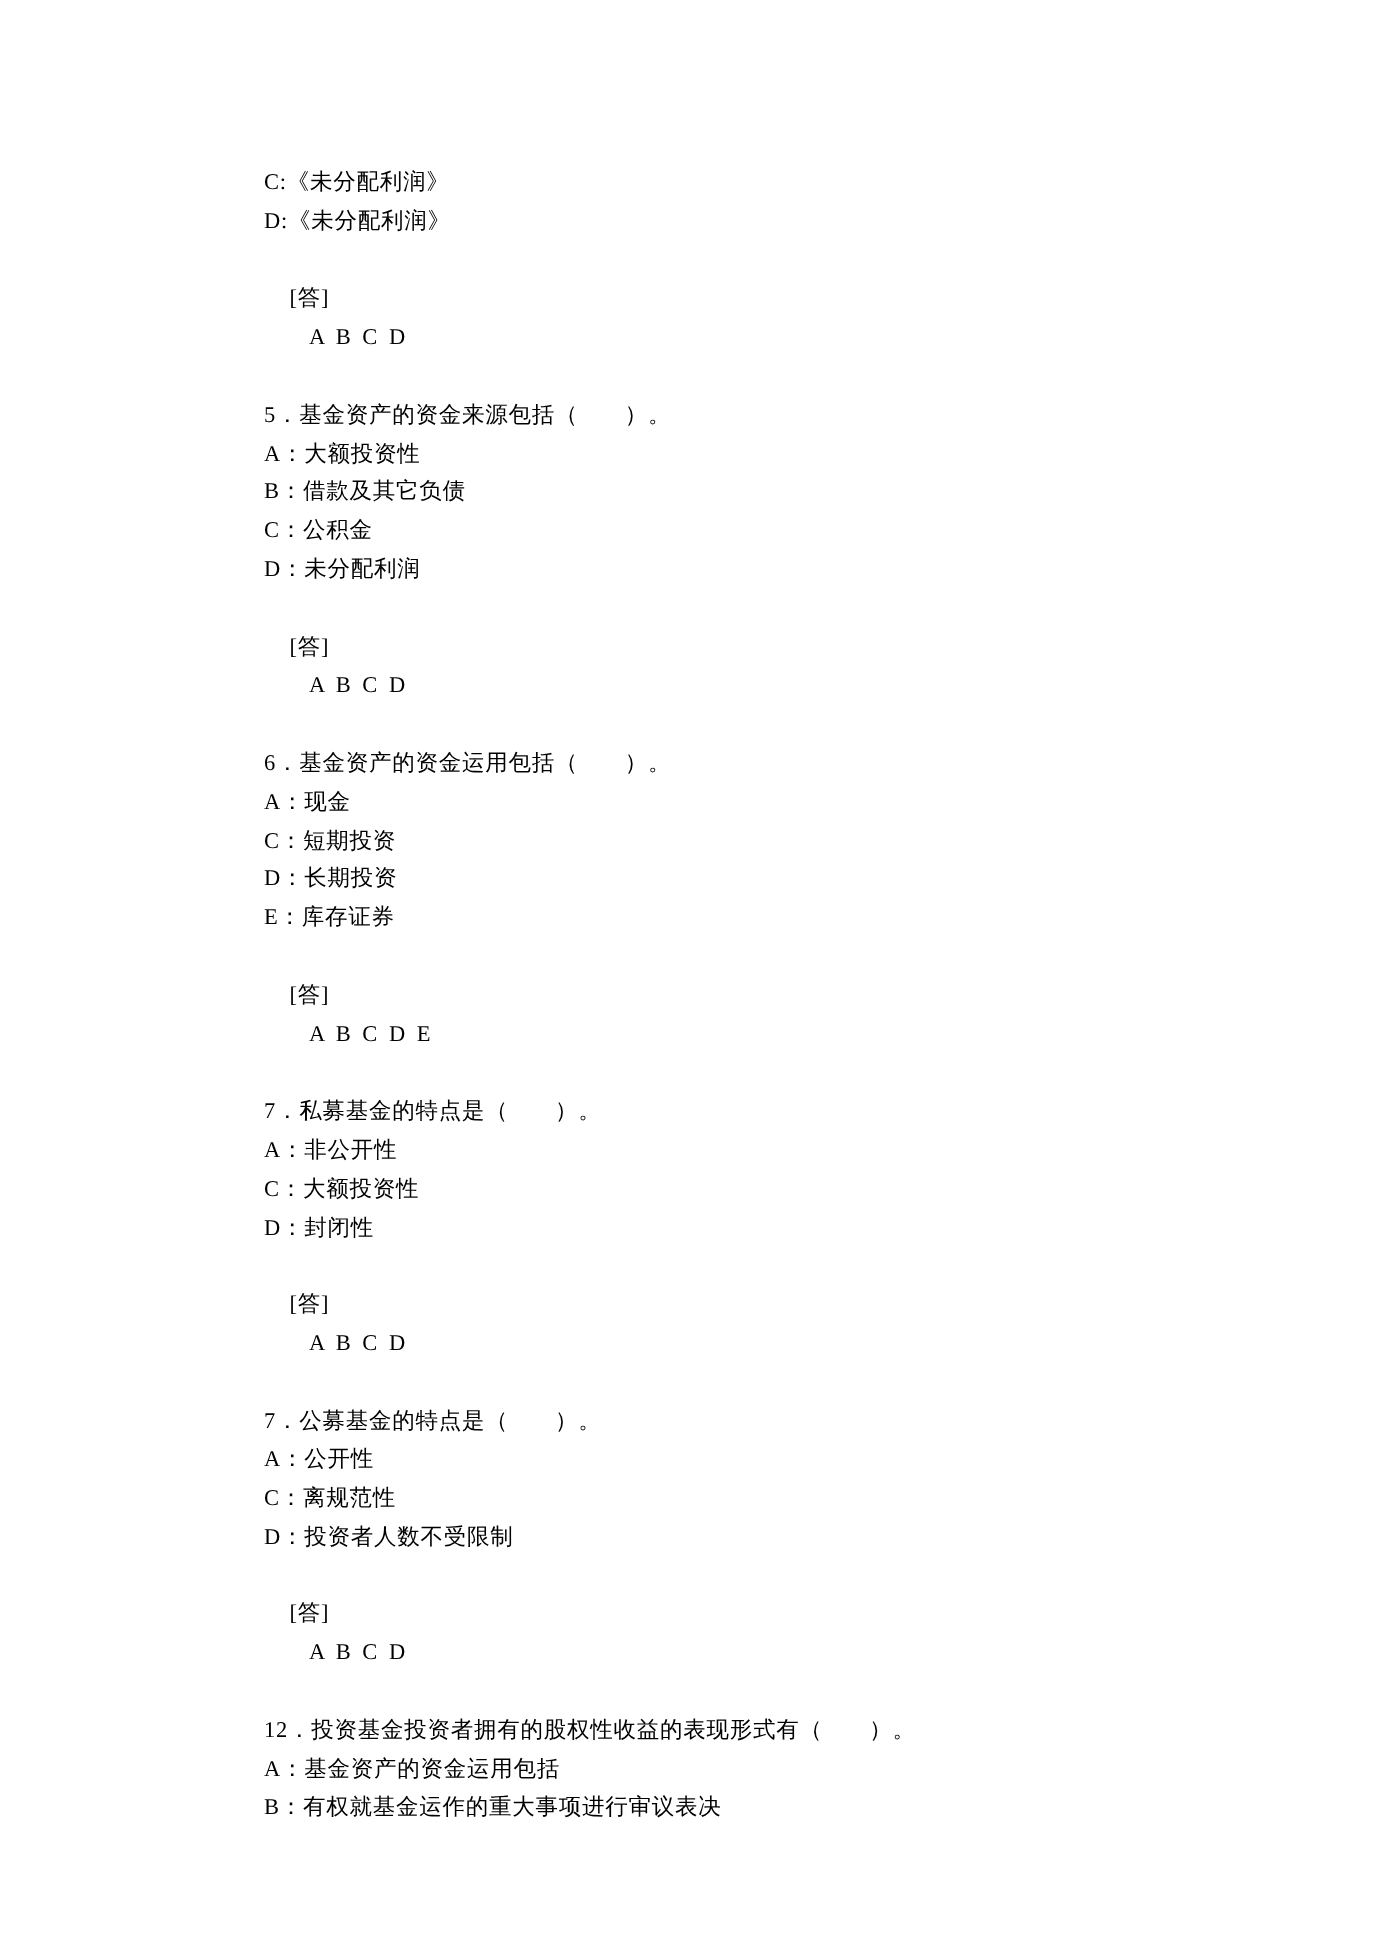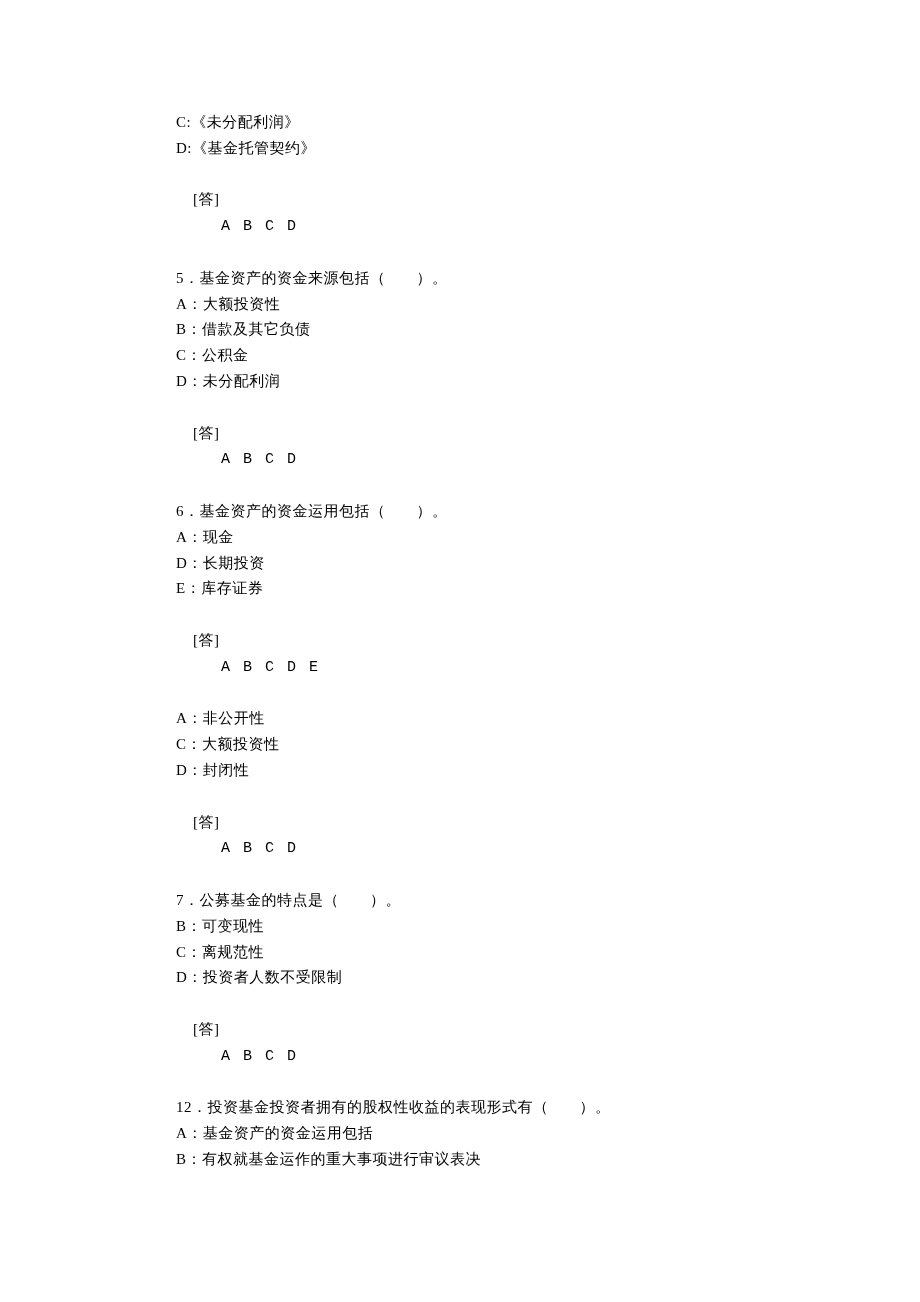--- a/index.html
+++ b/index.html
@@ -9,63 +9,65 @@
       background: #ffffff;
       font-family: "SimSun", "宋体", serif;
       font-size: 15px;
       color: #000000;
       line-height: 1.72;
       padding: 110px 0 0 176px;
     }
     .content { width: 570px; }
     .line { white-space: pre; letter-spacing: 0.5px; }
     .answer-label { display: inline-block; }
-    .answer-val { display: inline-block; margin-left: 28px; letter-spacing: 2px; font-family: Liberation Mono, monospace; }
+    .answer-val { display: inline-block; margin-left: 13px; letter-spacing: 2px; }
   </style>
 </head>
 <body>
 
 <div class="content">
 
   <div class="line">C:《未分配利润》</div>
-  <div class="line">D:《基金托管契约》</div>
+  <div class="line">D:《未分配利润》</div>
   <div class="line">
     <span class="answer-label">[答]</span>
     <span class="answer-val">A B C D</span>
   </div>
 
   <div class="line">5．基金资产的资金来源包括（　　）。</div>
   <div class="line">A：大额投资性</div>
   <div class="line">B：借款及其它负债</div>
   <div class="line">C：公积金</div>
   <div class="line">D：未分配利润</div>
   <div class="line">
     <span class="answer-label">[答]</span>
     <span class="answer-val">A B C D</span>
   </div>
 
   <div class="line">6．基金资产的资金运用包括（　　）。</div>
   <div class="line">A：现金</div>
+  <div class="line">C：短期投资</div>
   <div class="line">D：长期投资</div>
   <div class="line">E：库存证券</div>
   <div class="line">
     <span class="answer-label">[答]</span>
     <span class="answer-val">A B C D E</span>
   </div>
 
+  <div class="line">7．私募基金的特点是（　　）。</div>
   <div class="line">A：非公开性</div>
   <div class="line">C：大额投资性</div>
   <div class="line">D：封闭性</div>
   <div class="line">
     <span class="answer-label">[答]</span>
     <span class="answer-val">A B C D</span>
   </div>
 
   <div class="line">7．公募基金的特点是（　　）。</div>
-  <div class="line">B：可变现性</div>
+  <div class="line">A：公开性</div>
   <div class="line">C：离规范性</div>
   <div class="line">D：投资者人数不受限制</div>
   <div class="line">
     <span class="answer-label">[答]</span>
     <span class="answer-val">A B C D</span>
   </div>
 
   <div class="line">12．投资基金投资者拥有的股权性收益的表现形式有（　　）。</div>
   <div class="line">A：基金资产的资金运用包括</div>
   <div class="line">B：有权就基金运作的重大事项进行审议表决</div>

